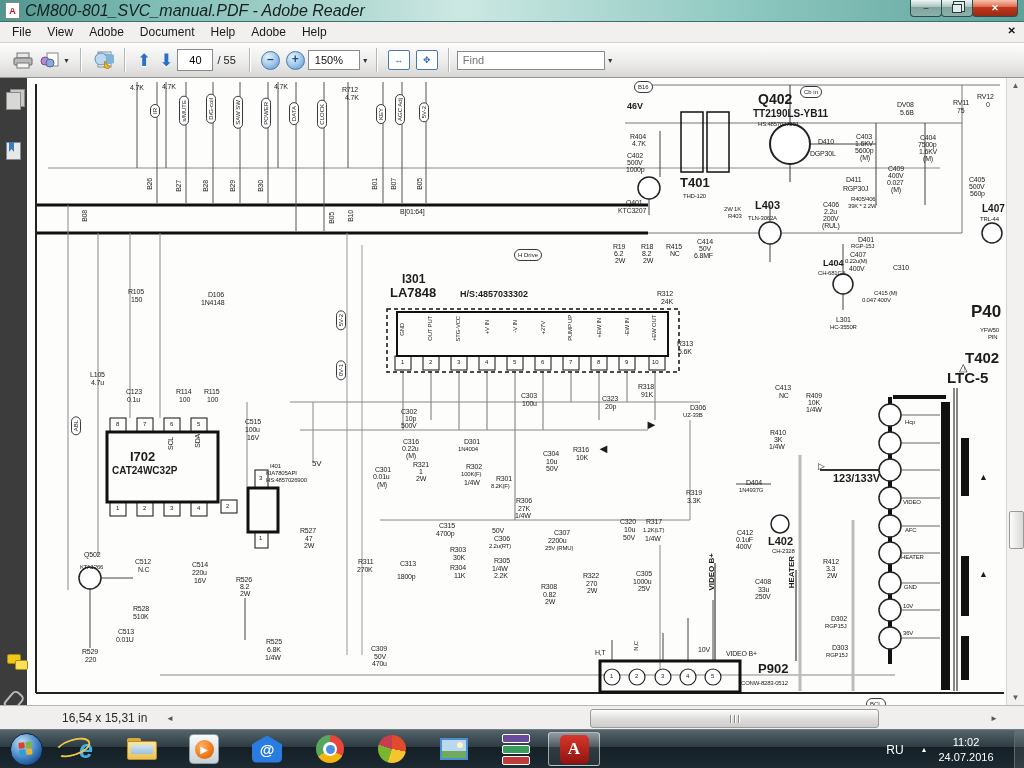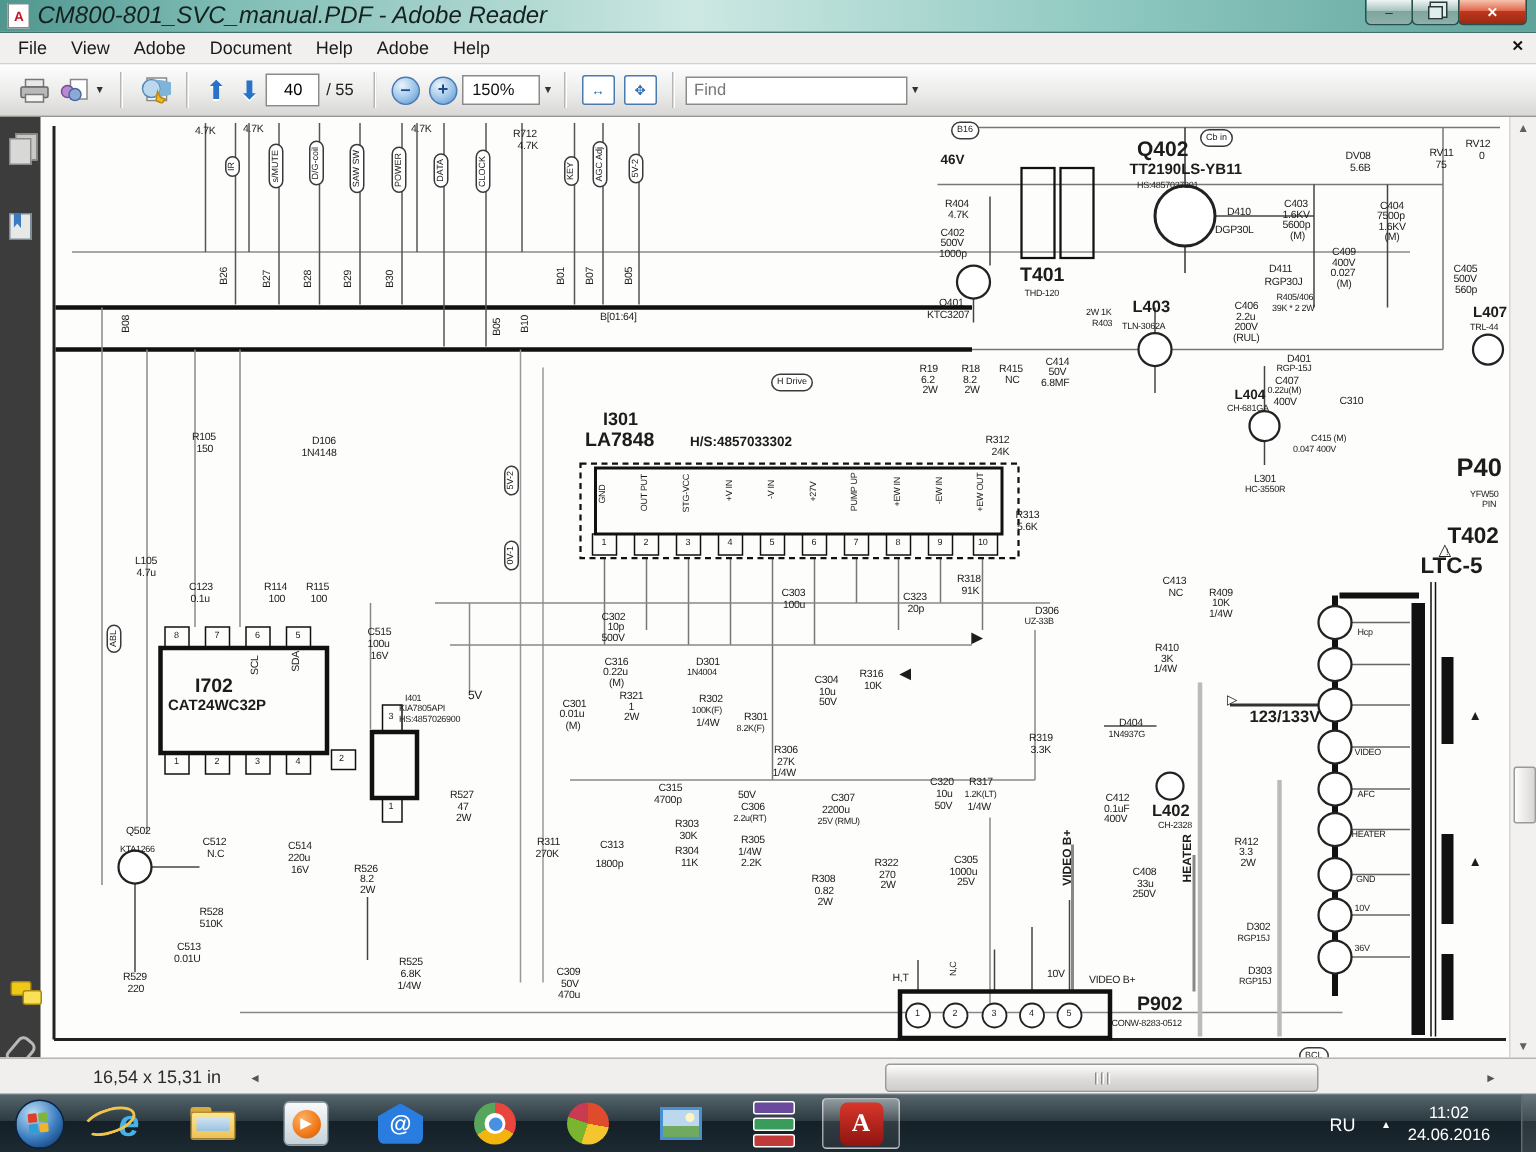--- a/index.html
+++ b/index.html
@@ -756,16 +756,16 @@
         <i style="background:#c03a3a"></i>
     </span>
   </span>
   <span class="tb-btn active" style="left:548px">
     <span class="acro">A</span>
   </span>
   <span class="tray tray-lang" style="position:absolute">RU</span>
   <span class="tray tray-caret" style="position:absolute">▴</span>
   <span class="tray tray-clock" style="position:absolute">
     <span>11:02</span>
-    <span>24.06.2016</span>
+    <span>24.07.2016</span>
   </span>
   <span class="show-desktop"></span>
 </div>
 
 </body></html>

